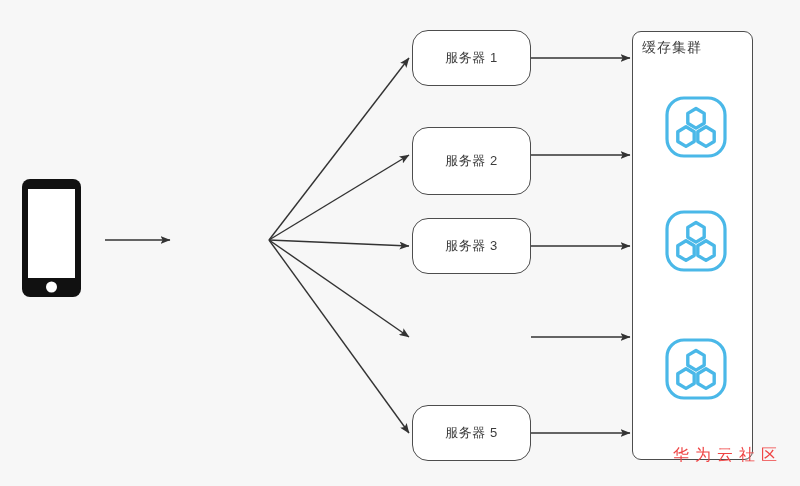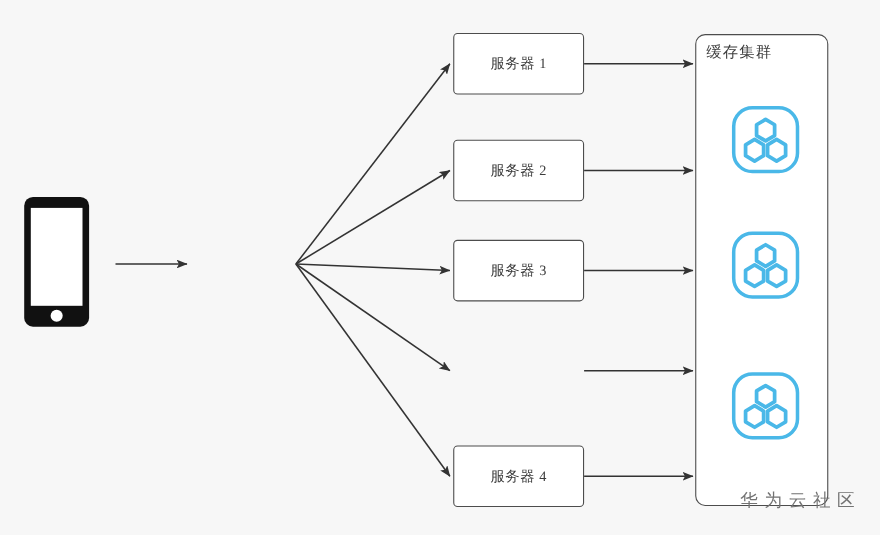--- a/index.html
+++ b/index.html
@@ -25,25 +25,24 @@
     top: 0;
     width: 800px;
     height: 486px;
     pointer-events: none;
   }
   .node-box {
     position: absolute;
     box-sizing: border-box;
     background: #ffffff;
     border: 1.4px solid #4d4d4d;
-    border-radius: 4px;
+    border-radius: 16px;
     display: flex;
     align-items: center;
     justify-content: center;
-    font-family: Liberation Serif, serif;
   }
   .node-label {
     font-size: 13px;
     color: #3c3c3c;
     letter-spacing: 0.5px;
     white-space: nowrap;
   }
   #cluster-box {
     position: absolute;
     box-sizing: border-box;
@@ -70,21 +69,21 @@
     left: 21px;
     top: 178px;
     width: 61px;
     height: 120px;
   }
   #watermark {
     position: absolute;
     left: 673px;
     top: 445px;
     font-size: 16px;
-    color: #737373;
+    color: #ef4444;
     letter-spacing: 6px;
     white-space: nowrap;
     user-select: none;
   }
 </style>
 </head>
 <body>
 
 <div id="canvas">
 
@@ -114,31 +113,31 @@
     <rect x="1" y="1" width="59" height="118" rx="8" ry="8" fill="#111111"></rect>
     <rect x="7" y="11" width="47" height="89" fill="#ffffff"></rect>
     <circle cx="30.5" cy="109" r="5.5" fill="#ffffff"></circle>
   </svg>
 
 
   <div class="node-box" style="left:412px; top:30px; width:119px; height:56px;">
     <span class="node-label">服务器 1</span>
   </div>
 
-  <div class="node-box" style="left:412px; top:127px; width:119px; height:56px;">
+  <div class="node-box" style="left:412px; top:127px; width:119px; height:68px;">
     <span class="node-label">服务器 2</span>
   </div>
 
   <div class="node-box" style="left:412px; top:218px; width:119px; height:56px;align-items:center;">
     <span class="node-label">服务器 3</span>
   </div>
 
 
   <div class="node-box" style="left:412px; top:405px; width:119px; height:56px;">
-    <span class="node-label">服务器 4</span>
+    <span class="node-label">服务器 5</span>
   </div>
 
   <div id="cluster-box" style="left:632px; top:31px; width:121px; height:429px;">
 
     <div id="cluster-title">缓存集群</div>
 
     <svg class="cache-icon" style="left:31px; top:63px;" viewBox="0 0 64 64" width="64" height="64">
       <rect x="3" y="3" width="58" height="58" rx="17" ry="17" fill="none" stroke="#4ab8e8" stroke-width="3.2"></rect>
       <path d="M32 13.5 L40.2 18.4 L40.2 28.2 L32 33.1 L23.8 28.2 L23.8 18.4 Z" fill="none" stroke="#4ab8e8" stroke-width="3.4" stroke-linejoin="round"></path>
       <path d="M22 31.8 L30.2 36.7 L30.2 46.5 L22 51.4 L13.8 46.5 L13.8 36.7 Z" fill="none" stroke="#4ab8e8" stroke-width="3.4" stroke-linejoin="round"></path>

